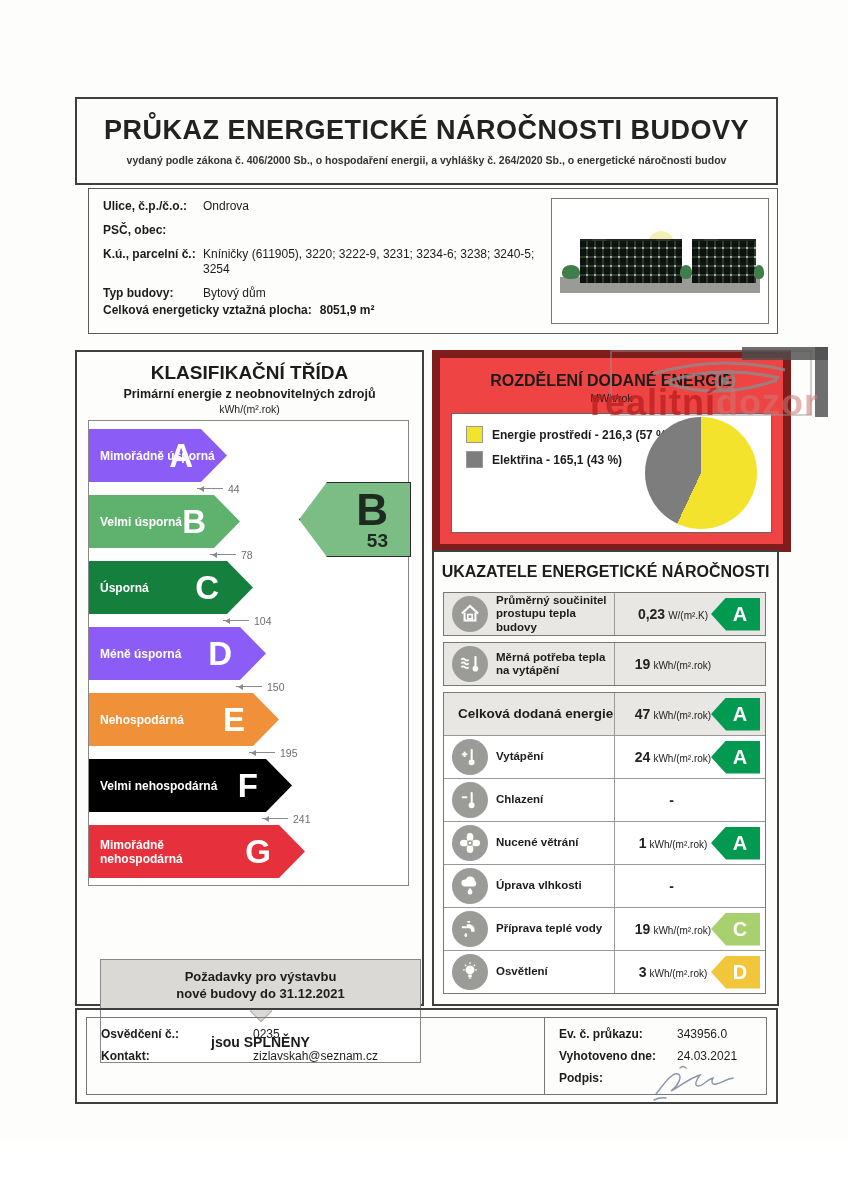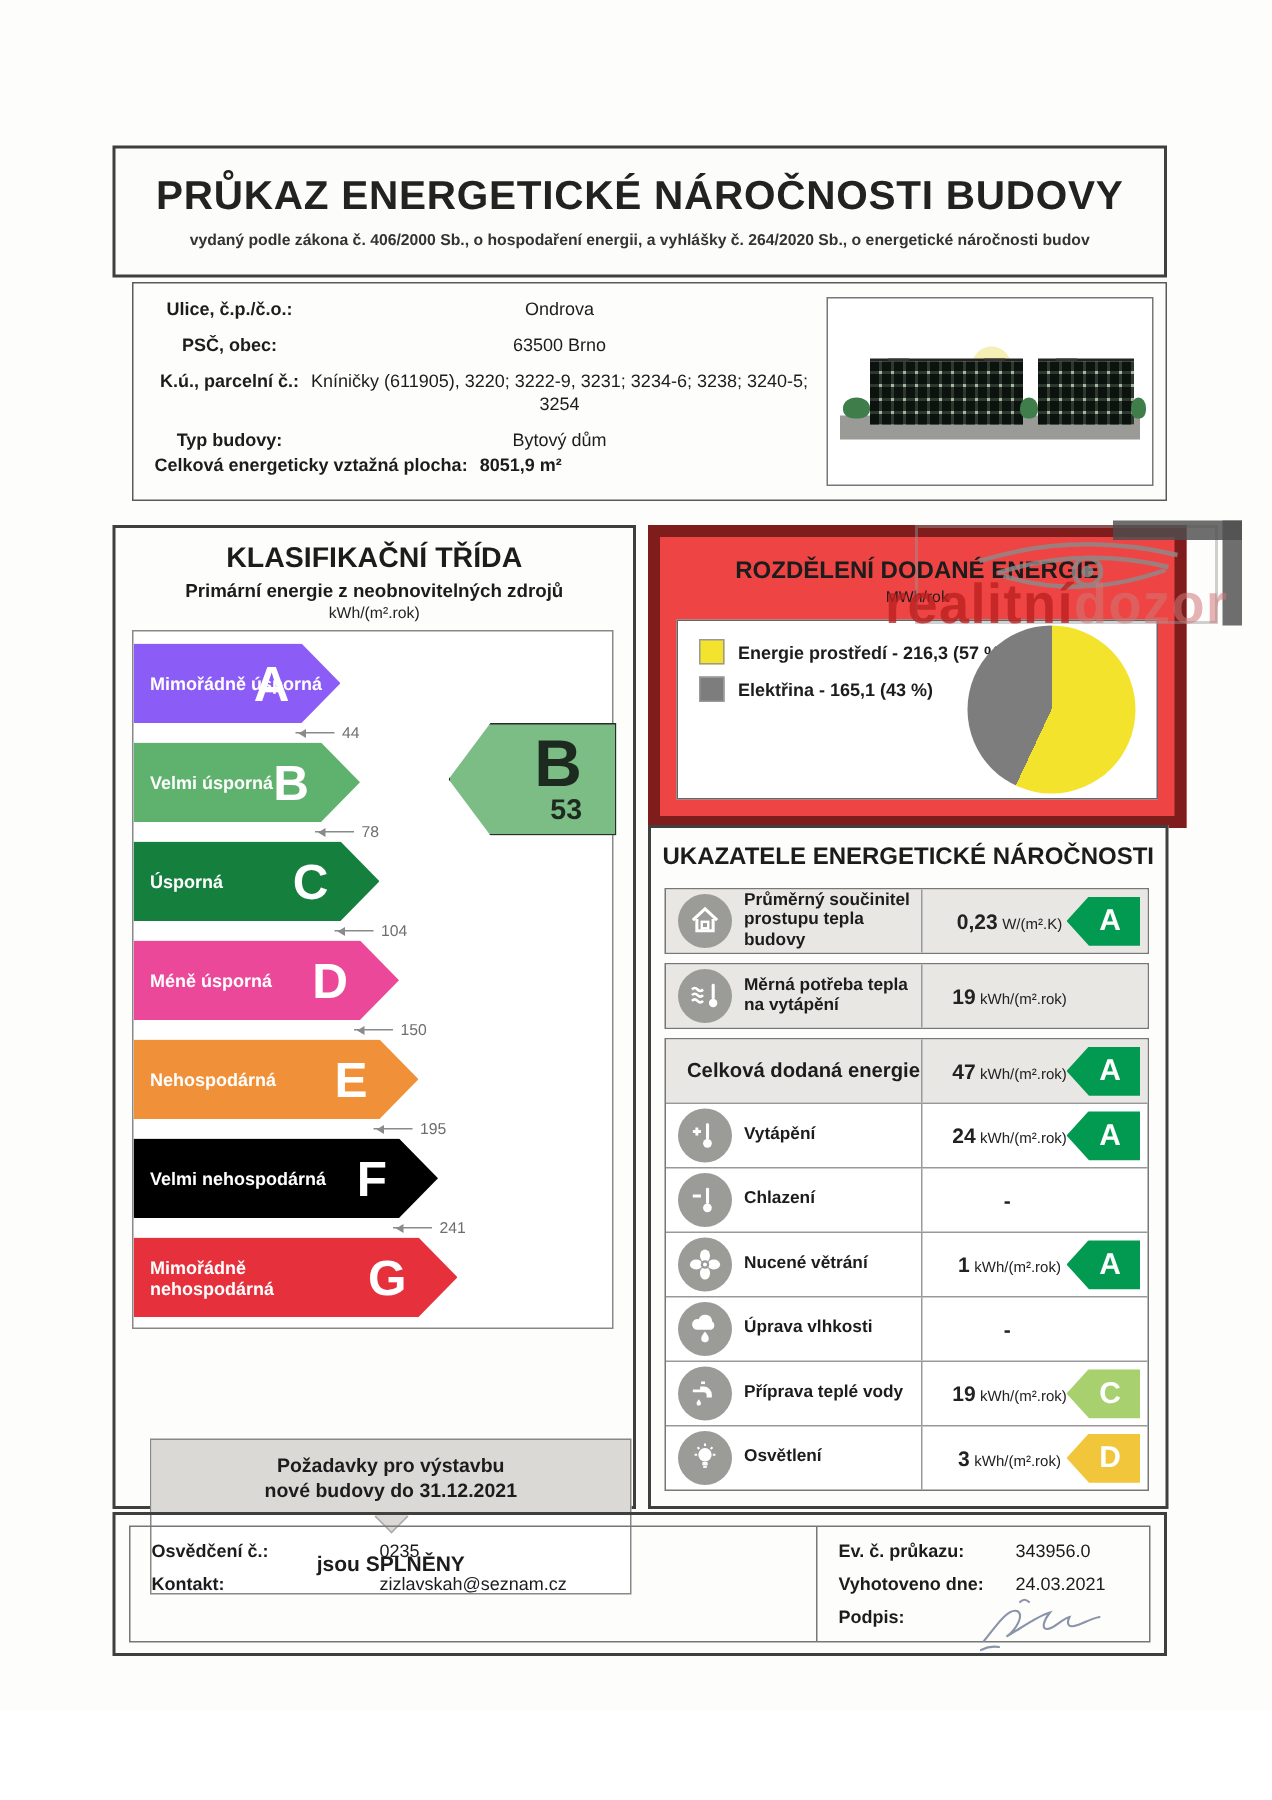--- a/index.html
+++ b/index.html
@@ -9,21 +9,21 @@
   
   .header-box{position:absolute;left:75px;top:97px;width:699px;height:84px;
               border:2px solid #3f3f3f;background:#fcfcfb;text-align:center;}
   .header-title{margin-top:16px;font-size:27px;font-weight:bold;letter-spacing:.5px;color:#222;}
   .header-sub{margin-top:8px;font-size:10.5px;font-weight:bold;color:#333;}
 
   
   .info-box{position:absolute;left:88px;top:188px;width:688px;height:144px;
             border:1px solid #5a5a5a;background:#fdfdfc;}
   .info-rows{position:absolute;left:14px;top:10px;width:440px;}
-  .info-row{display:flex;margin-bottom:9px;font-size:12px;line-height:15px;text-align:center;}
+  .info-row{display:flex;margin-bottom:9px;font-size:12px;line-height:15px;}
   .info-label{font-weight:bold;width:100px;flex:none;}
   .info-value{flex:1;}
   .info-area{position:absolute;left:14px;top:114px;font-size:12px;font-weight:bold;}
   .info-area b{margin-left:8px;}
   .bldg-box{position:absolute;left:462px;top:9px;width:216px;height:124px;border:1px solid #777;background:#fff;}
   .bldg{position:relative;width:100%;height:100%;}
   .bldg .ground{position:absolute;left:8px;right:8px;top:78px;height:16px;background:#9a9a96;}
   .bldg .sun{position:absolute;left:96px;top:32px;width:26px;height:26px;border-radius:50%;background:#f4efb4;}
   .bldg .block{position:absolute;top:40px;height:42px;background:
       repeating-linear-gradient(90deg,#37433a 0 6px,#cfd6cc 6px 8px),
@@ -130,21 +130,20 @@
   </div>
 
   <div class="info-box">
     <div class="info-rows" id="info-rows">
         <div class="info-row">
           <span class="info-label">Ulice, č.p./č.o.:</span>
           <span class="info-value">Ondrova</span>
         </div>
         <div class="info-row">
           <span class="info-label">PSČ, obec:</span>
-          <span class="info-value">63500 Brno</span>
         </div>
         <div class="info-row">
           <span class="info-label">K.ú., parcelní č.:</span>
           <span class="info-value">Kníničky (611905), 3220; 3222-9, 3231; 3234-6; 3238; 3240-5; 3254</span>
         </div>
         <div class="info-row">
           <span class="info-label">Typ budovy:</span>
           <span class="info-value">Bytový dům</span>
         </div>
       </div>
@@ -190,21 +189,21 @@
             <span class="tick-num">78</span>
           </div>
           <div class="band" style="background: #15803d; width: 164px;">
             <div class="band-label">Úsporná</div>
             <div class="band-letter">C</div>
           </div>
           <div class="boundary" style="margin-left: 134px;">
             <span class="tick-line"></span>
             <span class="tick-num">104</span>
           </div>
-          <div class="band" style="background: #ec4899; width: 177px;">
+          <div class="band" style="background: #8b5cf6; width: 177px;">
             <div class="band-label">Méně úsporná</div>
             <div class="band-letter">D</div>
           </div>
           <div class="boundary" style="margin-left: 147px;">
             <span class="tick-line"></span>
             <span class="tick-num">150</span>
           </div>
           <div class="band" style="background: rgb(240, 145, 58); width: 190px;">
             <div class="band-label">Nehospodárná</div>
             <div class="band-letter">E</div>

